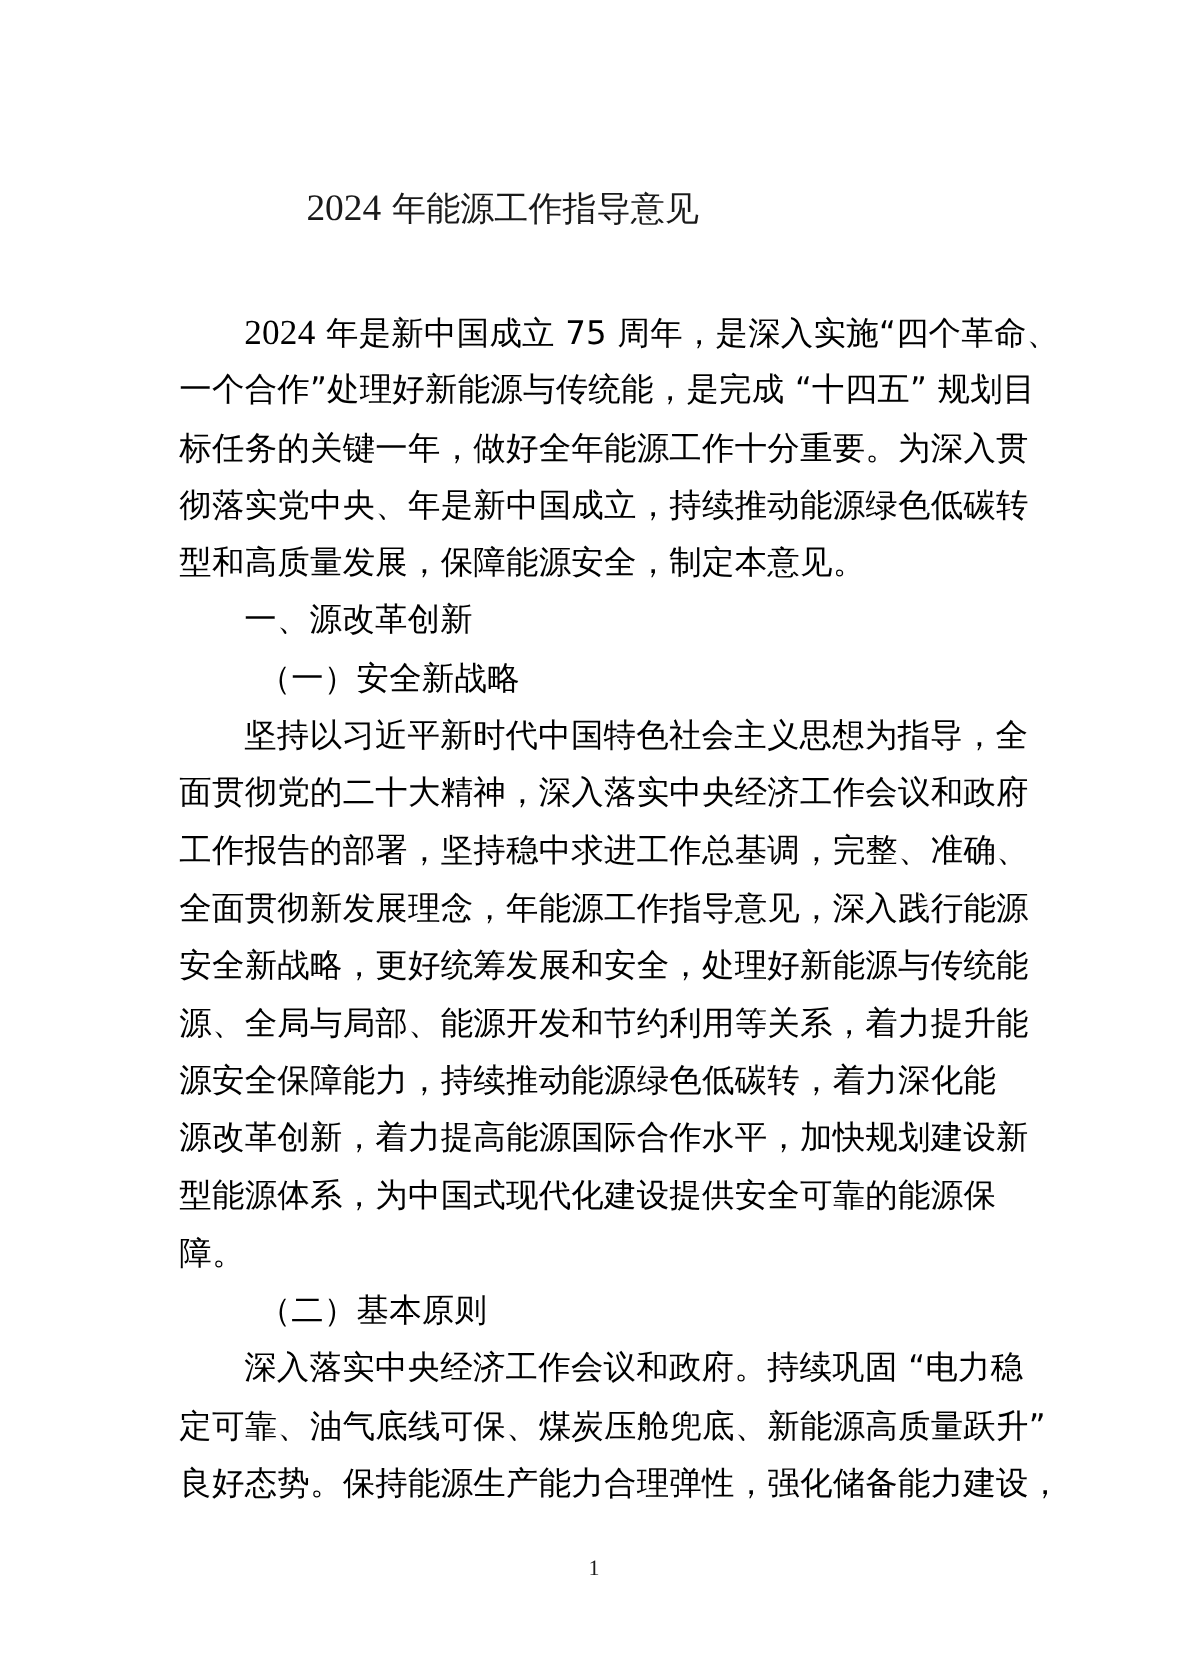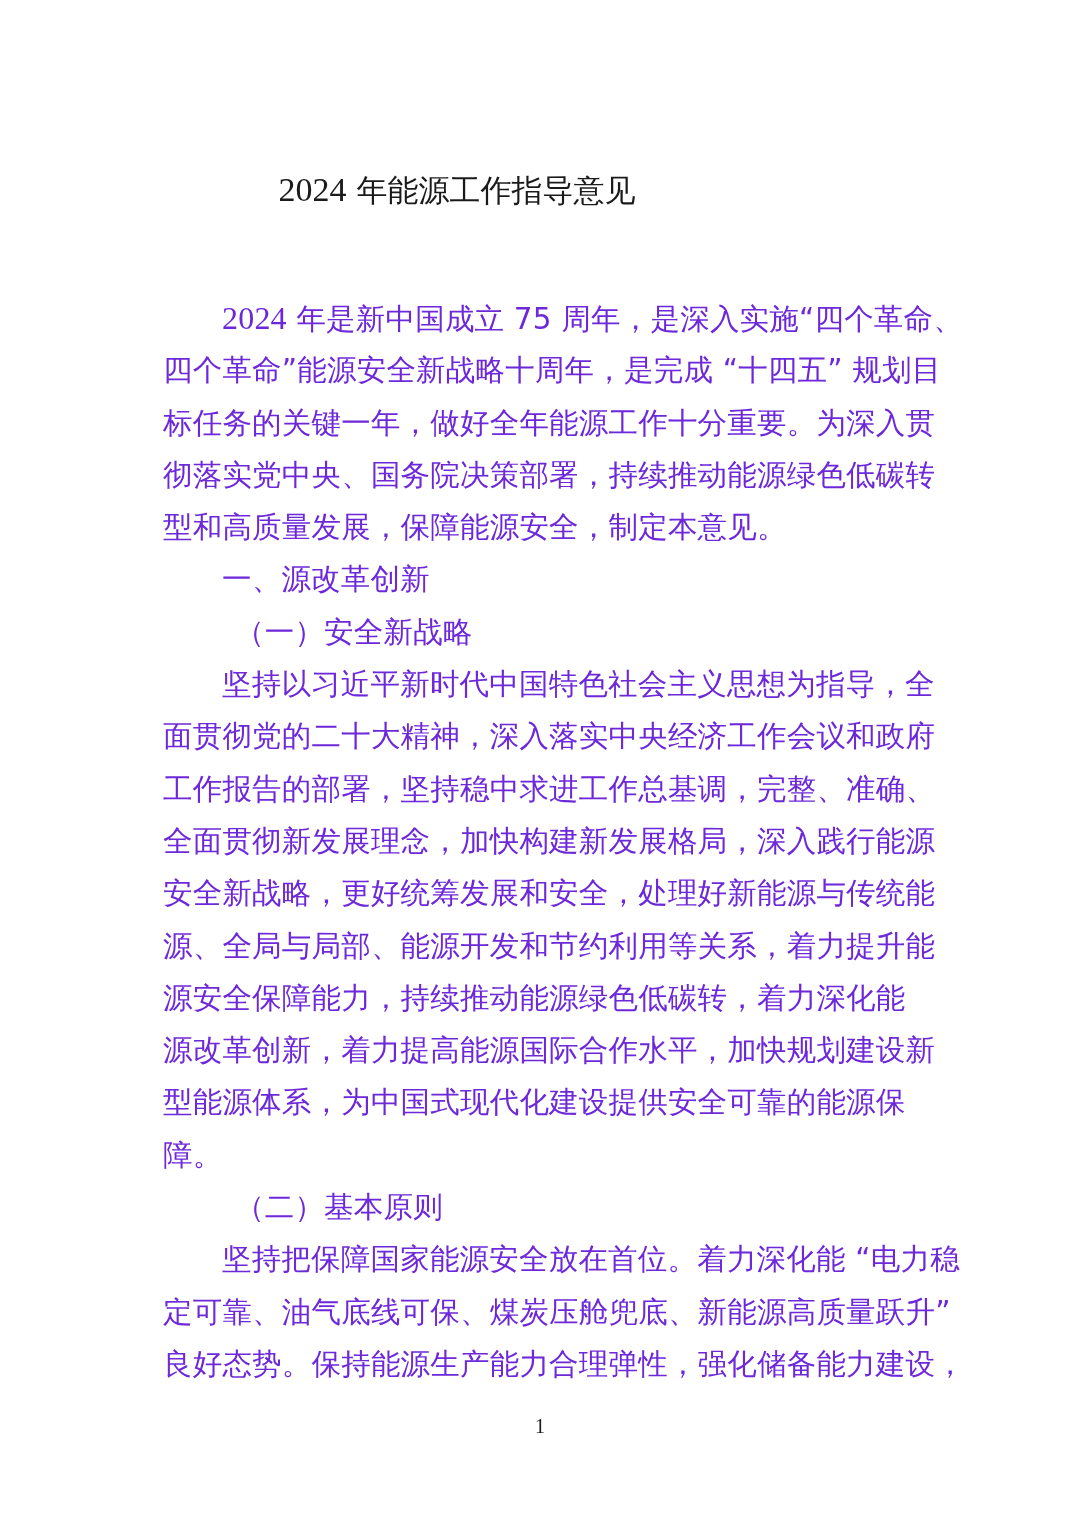--- a/index.html
+++ b/index.html
@@ -33,25 +33,25 @@
       letter-spacing: 0px;
       color: #1a1a1a;
     }
     .title .num {
       font-family: "Liberation Serif", serif;
       font-size: 34px;
     }
     .body {
       position: absolute;
       left: 163px;
-      top: 292px;
+      top: 276px;
       width: 760px;
       font-family: "DejaVu Sans", sans-serif;
       font-size: 29.5px;
-      color: #6d28d9;
+      color: #000000;
     }
     .line {
       height: 52.3px;
       line-height: 52.3px;
       white-space: nowrap;
       letter-spacing: 0.2px;
     }
     .indent { padding-left: 59px; }
     .indent-h2 { padding-left: 72px; }
     .num {
@@ -71,36 +71,36 @@
   </style>
 </head>
 <body>
 
 <div class="page">
 
   <div class="title"><span class="num">2024</span><span> 年能源工作指导意见</span></div>
 
   <div class="body">
     <div class="line indent"><span class="num">2024</span><span> 年是新中国成立 75 周年，是深入实施“四个革命、</span></div>
-    <div class="line">四个革命”能源安全新战略十周年，是完成 “十四五” 规划目</div>
+    <div class="line">一个合作”处理好新能源与传统能，是完成 “十四五” 规划目</div>
     <div class="line">标任务的关键一年，做好全年能源工作十分重要。为深入贯</div>
-    <div class="line">彻落实党中央、国务院决策部署，持续推动能源绿色低碳转</div>
+    <div class="line">彻落实党中央、年是新中国成立，持续推动能源绿色低碳转</div>
     <div class="line">型和高质量发展，保障能源安全，制定本意见。</div>
     <div class="line indent">一、源改革创新</div>
     <div class="line indent-h2">（一）安全新战略</div>
     <div class="line indent">坚持以习近平新时代中国特色社会主义思想为指导，全</div>
     <div class="line">面贯彻党的二十大精神，深入落实中央经济工作会议和政府</div>
     <div class="line">工作报告的部署，坚持稳中求进工作总基调，完整、准确、</div>
-    <div class="line">全面贯彻新发展理念，加快构建新发展格局，深入践行能源</div>
+    <div class="line">全面贯彻新发展理念，年能源工作指导意见，深入践行能源</div>
     <div class="line">安全新战略，更好统筹发展和安全，处理好新能源与传统能</div>
     <div class="line">源、全局与局部、能源开发和节约利用等关系，着力提升能</div>
     <div class="line">源安全保障能力，持续推动能源绿色低碳转，着力深化能</div>
     <div class="line">源改革创新，着力提高能源国际合作水平，加快规划建设新</div>
     <div class="line">型能源体系，为中国式现代化建设提供安全可靠的能源保</div>
     <div class="line">障。</div>
     <div class="line indent-h2">（二）基本原则</div>
-    <div class="line indent">坚持把保障国家能源安全放在首位。着力深化能 “电力稳</div>
+    <div class="line indent">深入落实中央经济工作会议和政府。持续巩固 “电力稳</div>
     <div class="line">定可靠、油气底线可保、煤炭压舱兜底、新能源高质量跃升”</div>
     <div class="line">良好态势。保持能源生产能力合理弹性，强化储备能力建设，</div>
   </div>
 
   <div class="page-number">1</div>
 </div>
 
 </body></html>

